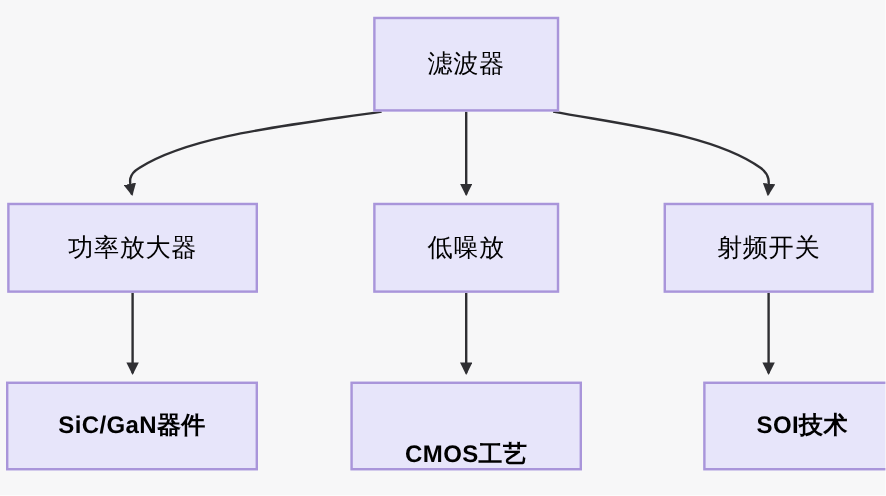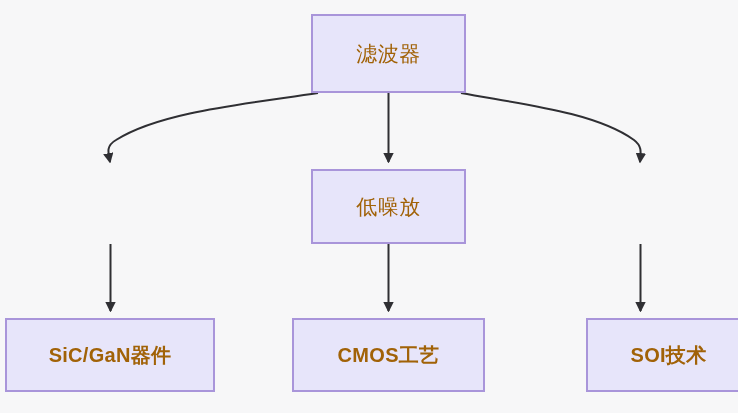--- a/index.html
+++ b/index.html
@@ -27,40 +27,40 @@
     position: absolute;
     box-sizing: border-box;
     background: #e7e5fa;
     border: 2px solid #a995da;
     display: flex;
     align-items: center;
     justify-content: center;
     z-index: 2;
   }
   .node-label {
-    color: #a16207;
+    color: #000000;
     font-size: 21px;
     line-height: 1.1;
     letter-spacing: 0.5px;
     white-space: nowrap;
     font-weight: 400;
   }
   .node-label.latin-mix {
     font-size: 20px;
     letter-spacing: 0.3px;
     font-weight: bold;
   }
 
   
   #node-root      { left: 311px; top: 14px;  width: 155px; height: 79px; }
   #node-pa        { left: 6px;   top: 169px; width: 209px; height: 75px; }
   #node-lna       { left: 311px; top: 169px; width: 155px; height: 75px; }
   #node-switch    { left: 553px; top: 169px; width: 175px; height: 75px; }
   #node-sicgan    { left: 5px;   top: 318px; width: 210px; height: 74px; }
-  #node-cmos      { left: 292px; top: 318px; width: 193px; height: 74px; }
+  #node-cmos      { left: 292px; top: 318px; width: 193px; height: 74px; align-items: flex-end; }
   #node-soi       { left: 586px; top: 318px; width: 165px; height: 74px; }
 </style>
 </head>
 <body>
 
 <div id="canvas">
 
   <svg id="edge-layer" viewBox="0 0 738 413" xmlns="http://www.w3.org/2000/svg">
     <defs>
       <marker id="arrow" viewBox="0 0 10 10" refX="8.6" refY="5" markerWidth="5.2" markerHeight="5.2" orient="auto-start-reverse">
@@ -78,25 +78,31 @@
 
     <path d="M 388.5 244 L 388.5 311" fill="none" stroke="#2f2f33" stroke-width="2" marker-end="url(#arrow)"></path>
 
     <path d="M 640.5 244 L 640.5 311" fill="none" stroke="#2f2f33" stroke-width="2" marker-end="url(#arrow)"></path>
   </svg>
 
   <div class="node" id="node-root">
     <span class="node-label">滤波器</span>
   </div>
 
+  <div class="node" id="node-pa">
+    <span class="node-label">功率放大器</span>
+  </div>
 
   <div class="node" id="node-lna">
     <span class="node-label">低噪放</span>
   </div>
 
+  <div class="node" id="node-switch">
+    <span class="node-label">射频开关</span>
+  </div>
 
   <div class="node" id="node-sicgan">
     <span class="node-label latin-mix">SiC/GaN器件</span>
   </div>
 
   <div class="node" id="node-cmos">
     <span class="node-label latin-mix">CMOS工艺</span>
   </div>
 
   <div class="node" id="node-soi">

